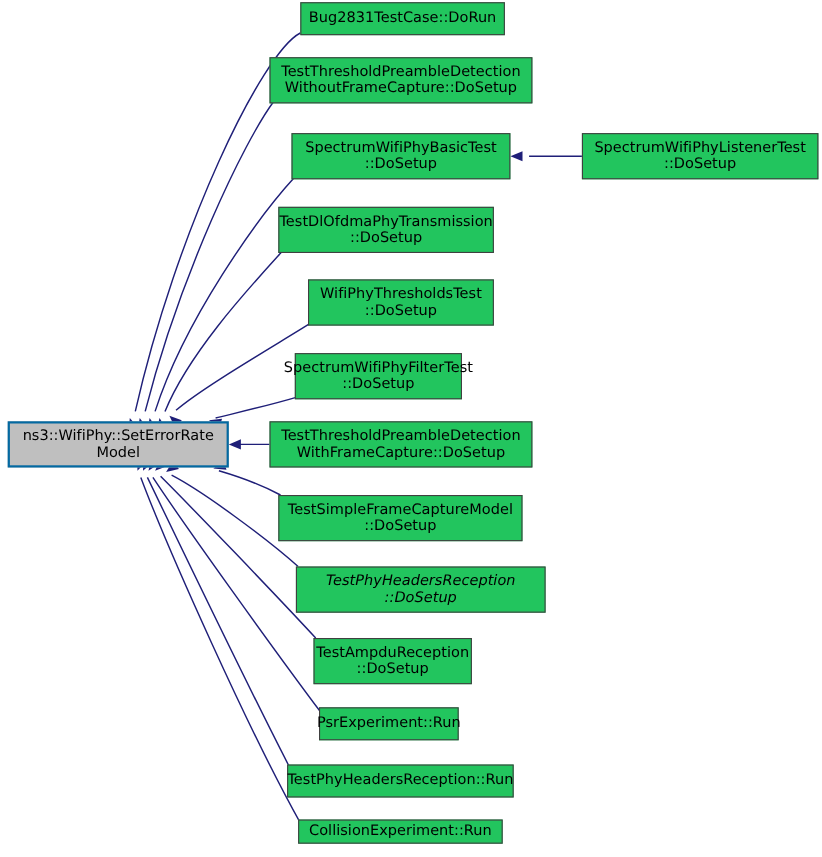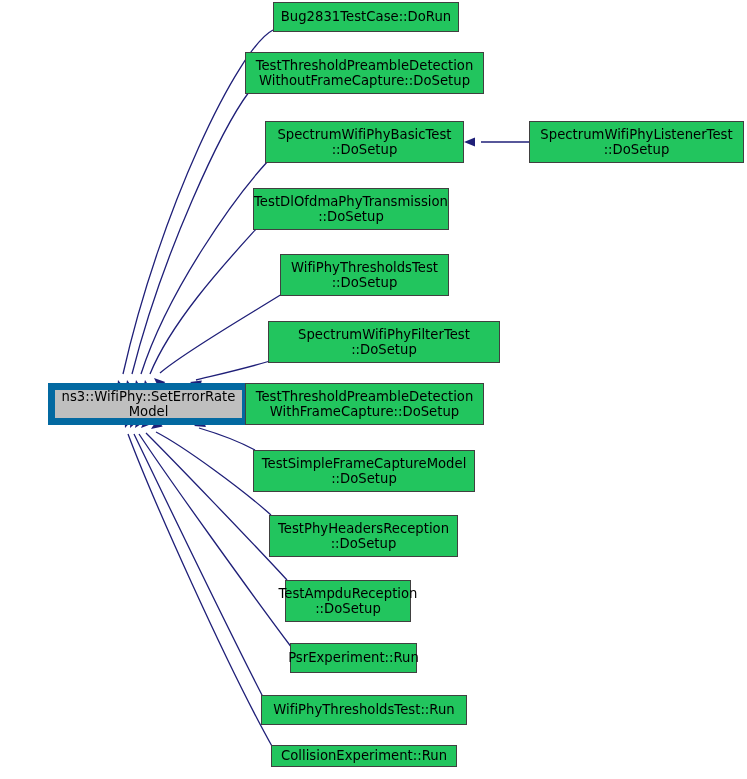--- a/index.html
+++ b/index.html
@@ -34,22 +34,21 @@
     border: 1px solid #404040;
     color: #000000;
     font-size: 13.2px;
     line-height: 15.5px;
     letter-spacing: 0.02px;
     white-space: pre-line;
     z-index: 2;
   }
   .node.center {
     background: #bfbfbf;
-    border: 7px solid #0369a1;
-    margin-left: 41px;
+    border: 2px solid #0369a1;
   }
   .node-label {
     display: block;
     white-space: pre-line;
     padding: 0 4px;
   }
 </style>
 </head>
 <body>
 
@@ -118,26 +117,26 @@
     <div class="node" style="left: 245px; top: 52px; width: 239px; height: 42px;"><span class="node-label">TestThresholdPreambleDetection
 WithoutFrameCapture::DoSetup</span></div>
     <div class="node" style="left: 265px; top: 121px; width: 199px; height: 42px;"><span class="node-label">SpectrumWifiPhyBasicTest
 ::DoSetup</span></div>
     <div class="node" style="left: 529px; top: 121px; width: 215px; height: 42px;"><span class="node-label">SpectrumWifiPhyListenerTest
 ::DoSetup</span></div>
     <div class="node" style="left: 253px; top: 188px; width: 196px; height: 42px;"><span class="node-label">TestDlOfdmaPhyTransmission
 ::DoSetup</span></div>
     <div class="node" style="left: 280px; top: 254px; width: 169px; height: 42px; justify-content: center;"><span class="node-label">WifiPhyThresholdsTest
 ::DoSetup</span></div>
-    <div class="node" style="left: 268px; top: 321px; width: 232px; height: 42px;"><span class="node-label">SpectrumWifiPhyFilterTest
+    <div class="node" style="left: 268px; top: 321px; width: 152px; height: 42px;"><span class="node-label">SpectrumWifiPhyFilterTest
 ::DoSetup</span></div>
     <div class="node" style="left: 245px; top: 383px; width: 239px; height: 42px;"><span class="node-label">TestThresholdPreambleDetection
 WithFrameCapture::DoSetup</span></div>
     <div class="node" style="left: 253px; top: 450px; width: 222px; height: 42px;"><span class="node-label">TestSimpleFrameCaptureModel
 ::DoSetup</span></div>
-    <div class="node" style="left: 269px; top: 515px; width: 189px; height: 42px;"><span class="node-label">TestPhyHeadersReception
+    <div class="node" style="left: 269px; top: 515px; width: 227px; height: 42px; font-style: italic;"><span class="node-label">TestPhyHeadersReception
 ::DoSetup</span></div>
-    <div class="node" style="left: 285px; top: 580px; width: 126px; height: 42px; text-align: center;"><span class="node-label">TestAmpduReception
+    <div class="node" style="left: 285px; top: 580px; width: 144px; height: 42px; text-align: center;"><span class="node-label">TestAmpduReception
 ::DoSetup</span></div>
     <div class="node" style="left: 290px; top: 643px; width: 127px; height: 30px;"><span class="node-label">PsrExperiment::Run</span></div>
-    <div class="node" style="left: 261px; top: 695px; width: 206px; height: 30px;"><span class="node-label">WifiPhyThresholdsTest::Run</span></div>
+    <div class="node" style="left: 261px; top: 695px; width: 206px; height: 30px;"><span class="node-label">TestPhyHeadersReception::Run</span></div>
     <div class="node" style="left: 271px; top: 745px; width: 186px; height: 22px;"><span class="node-label">CollisionExperiment::Run</span></div>
   </div>
 
 </body></html>

